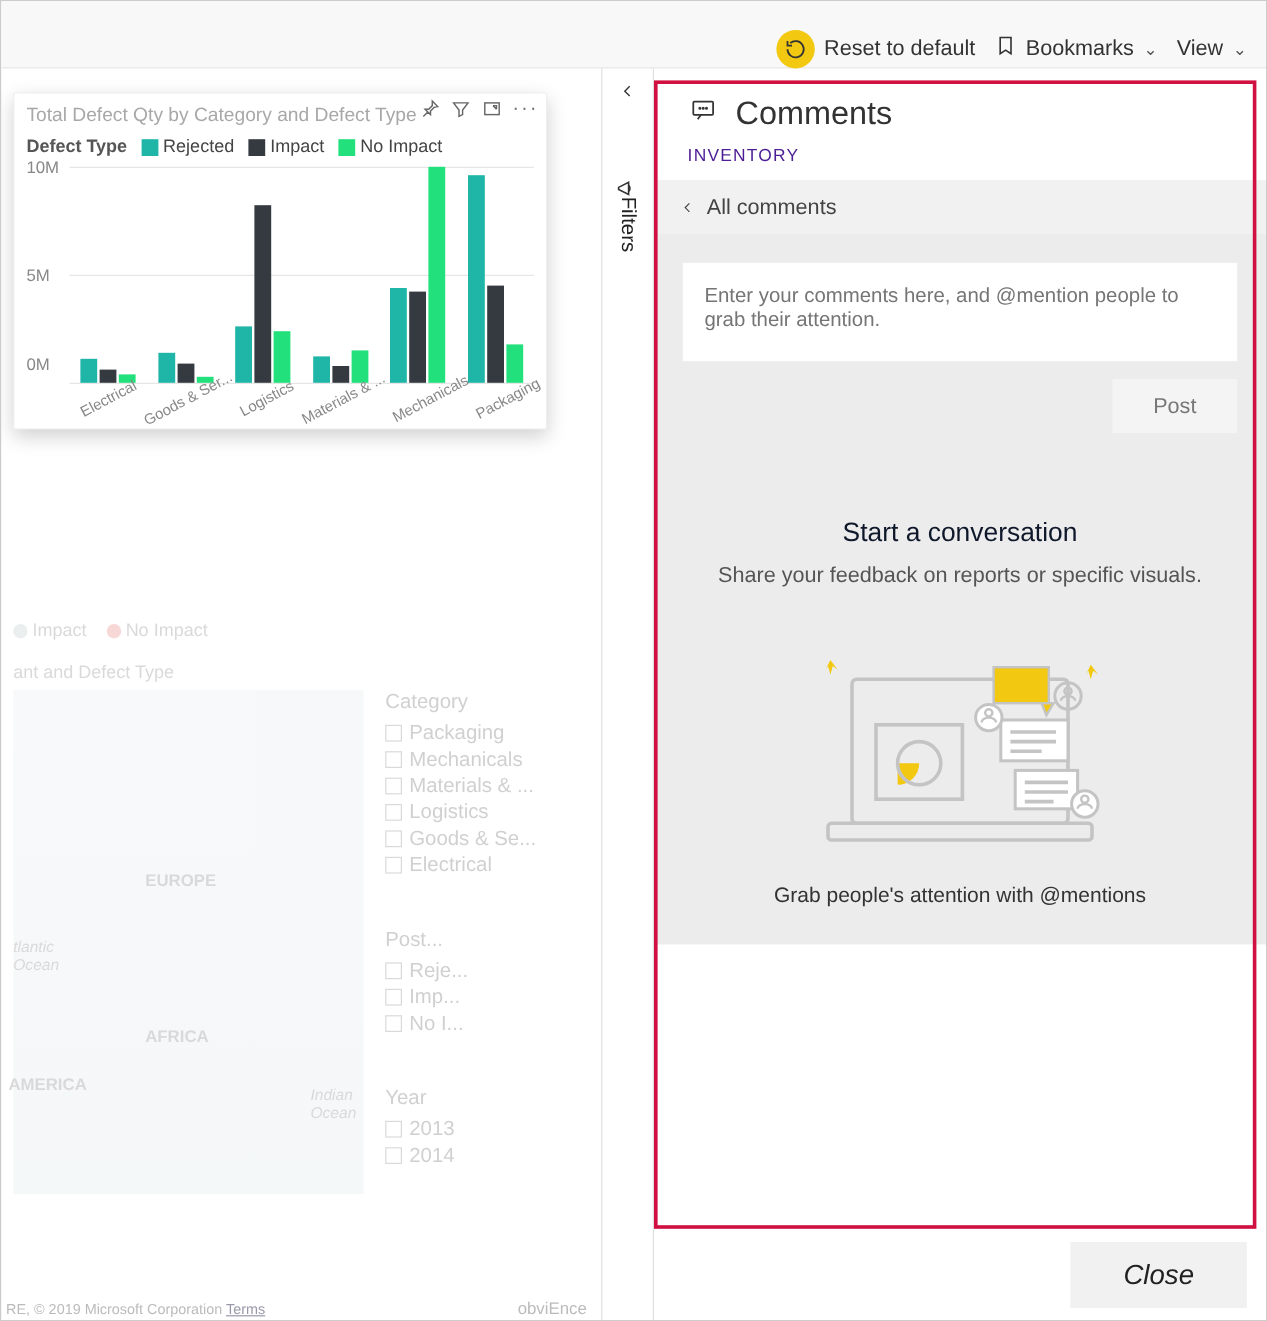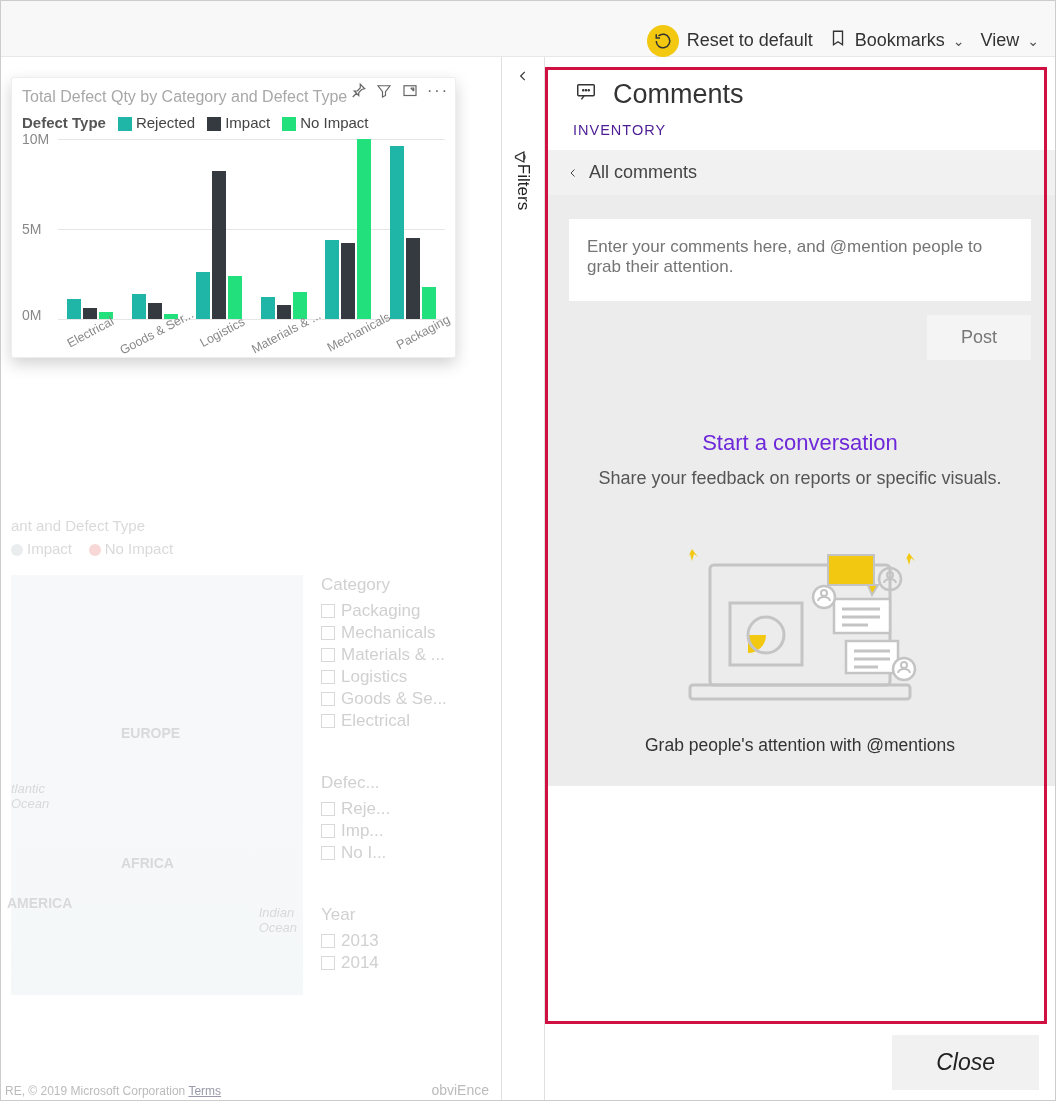--- a/index.html
+++ b/index.html
@@ -63,21 +63,21 @@
   
   .comments-head { padding: 22px 28px 12px; }
   .comments-title { font-size: 27px; font-weight: 400; color: #333; display:flex; gap:14px; }
   .comments-sub { font-size: 14.5px; letter-spacing: 1px; color:#4c1d95; margin-top:12px; }
   .allcomments-bar { background:#f1f1f1; padding:12px 22px; font-size:18px; color:#444; display:flex; align-items:center; gap:10px; }
   .comments-body { background:#ececec; padding:24px 24px 30px; }
   .comment-input { width:100%; min-height:82px; background:#fff; border:none; padding:18px 18px; font-size:17px; color:#777; font-family:inherit; resize:none; }
   .post-row { display:flex; justify-content:flex-end; margin-top:10px; }
   .post-btn { background:#f4f4f4; border:none; color:#777; font-size:18px; padding:12px 34px; cursor:pointer; }
   .convo { text-align:center; margin-top:70px; }
-  .convo h3 { font-size:22px; font-weight:400; color:#6d28d9; margin-bottom:10px; }
+  .convo h3 { font-size:22px; font-weight:400; color:#0f172a; margin-bottom:10px; }
   .convo p { font-size:18px; color:#555; line-height:1.4; }
   .illus { margin:26px auto 18px; width:300px; height:200px; position:relative; }
   .grab { font-size:17.5px; color:#333; }
 
   .close-row { position:absolute; bottom:12px; right:16px; }
   .close-btn { background:#f1f1f1; border:none; font-size:23px; padding:14px 44px; cursor:pointer; color:#222;font-style:italic; }
 </style>
 </head>
 <body>
 
@@ -131,21 +131,21 @@
       </div>
       <div class="chart-title">Total Defect Qty by Category and Defect Type</div>
       <div class="legend">
         <span class="lab">Defect Type</span>
         <span><span class="swatch sw-rej"></span><span>Rejected</span></span>
         <span><span class="swatch sw-imp"></span><span>Impact</span></span>
         <span><span class="swatch sw-noi"></span><span>No Impact</span></span>
       </div>
       <div class="plot" id="plot">
           <div class="grid" style="top: 180px;"></div>
-          <div class="ytick" style="top: 176px;">0M</div>
+          <div class="ytick" style="top: 164px;">0M</div>
           <div class="grid" style="top: 90px;"></div>
           <div class="ytick" style="top: 90px;">5M</div>
           <div class="grid" style="top: 0px;"></div>
           <div class="ytick" style="top: 0px;">10M</div>
           <div class="bars">
             <div class="group">
               <div class="bar" style="background: rgb(31, 181, 167); height: 19.8px;"></div>
               <div class="bar" style="background: rgb(52, 58, 64); height: 10.8px;"></div>
               <div class="bar" style="background: rgb(34, 224, 123); height: 7.2px;"></div>
             </div>
@@ -180,27 +180,27 @@
           <div>Electrical</div>
           <div>Goods &amp; Ser...</div>
           <div>Logistics</div>
           <div>Materials &amp; ...</div>
           <div>Mechanicals</div>
           <div>Packaging</div>
         </div>
     </div>
 
     <div class="faded">
-      <div class="leg2" style="margin-bottom:6px;">
-        <span>ant and Defect Type</span>
-      </div>
       <div class="leg2" style="margin-bottom:18px;">
         <span><span class="dot dot1"></span><span>Impact</span></span>
         &nbsp;&nbsp;
         <span><span class="dot dot2"></span><span>No Impact</span></span>
+      </div>
+      <div class="leg2" style="margin-bottom:6px;">
+        <span>ant and Defect Type</span>
       </div>
       <div class="twocol">
         <div class="mapcol" style="height:420px; background:linear-gradient(180deg,#f0f4f6,#eef3f5);">
           <div class="maplabel" style="top:150px; left:110px;">EUROPE</div>
           <div class="maplabel" style="top:280px; left:110px;">AFRICA</div>
           <div class="maplabel" style="top:320px; left:-4px;">AMERICA</div>
           <div style="position:absolute; top:206px; left:0; font-style:italic; font-size:13px;">
             <span>tlantic</span><br><span>Ocean</span>
           </div>
           <div style="position:absolute; top:330px; right:6px; font-style:italic; font-size:13px;">
@@ -229,21 +229,21 @@
               <div class="chk">
                 <span class="box"></span>
                 <span>Goods &amp; Se...</span>
               </div>
               <div class="chk">
                 <span class="box"></span>
                 <span>Electrical</span>
               </div>
             </div>
           <div style="height:40px;"></div>
-          <div class="section-title">Defec...</div>
+          <div class="section-title">Post...</div>
           <div id="def-slicer">
               <div class="chk">
                 <span class="box"></span>
                 <span>Reje...</span>
               </div>
               <div class="chk">
                 <span class="box"></span>
                 <span>Imp...</span>
               </div>
               <div class="chk">

